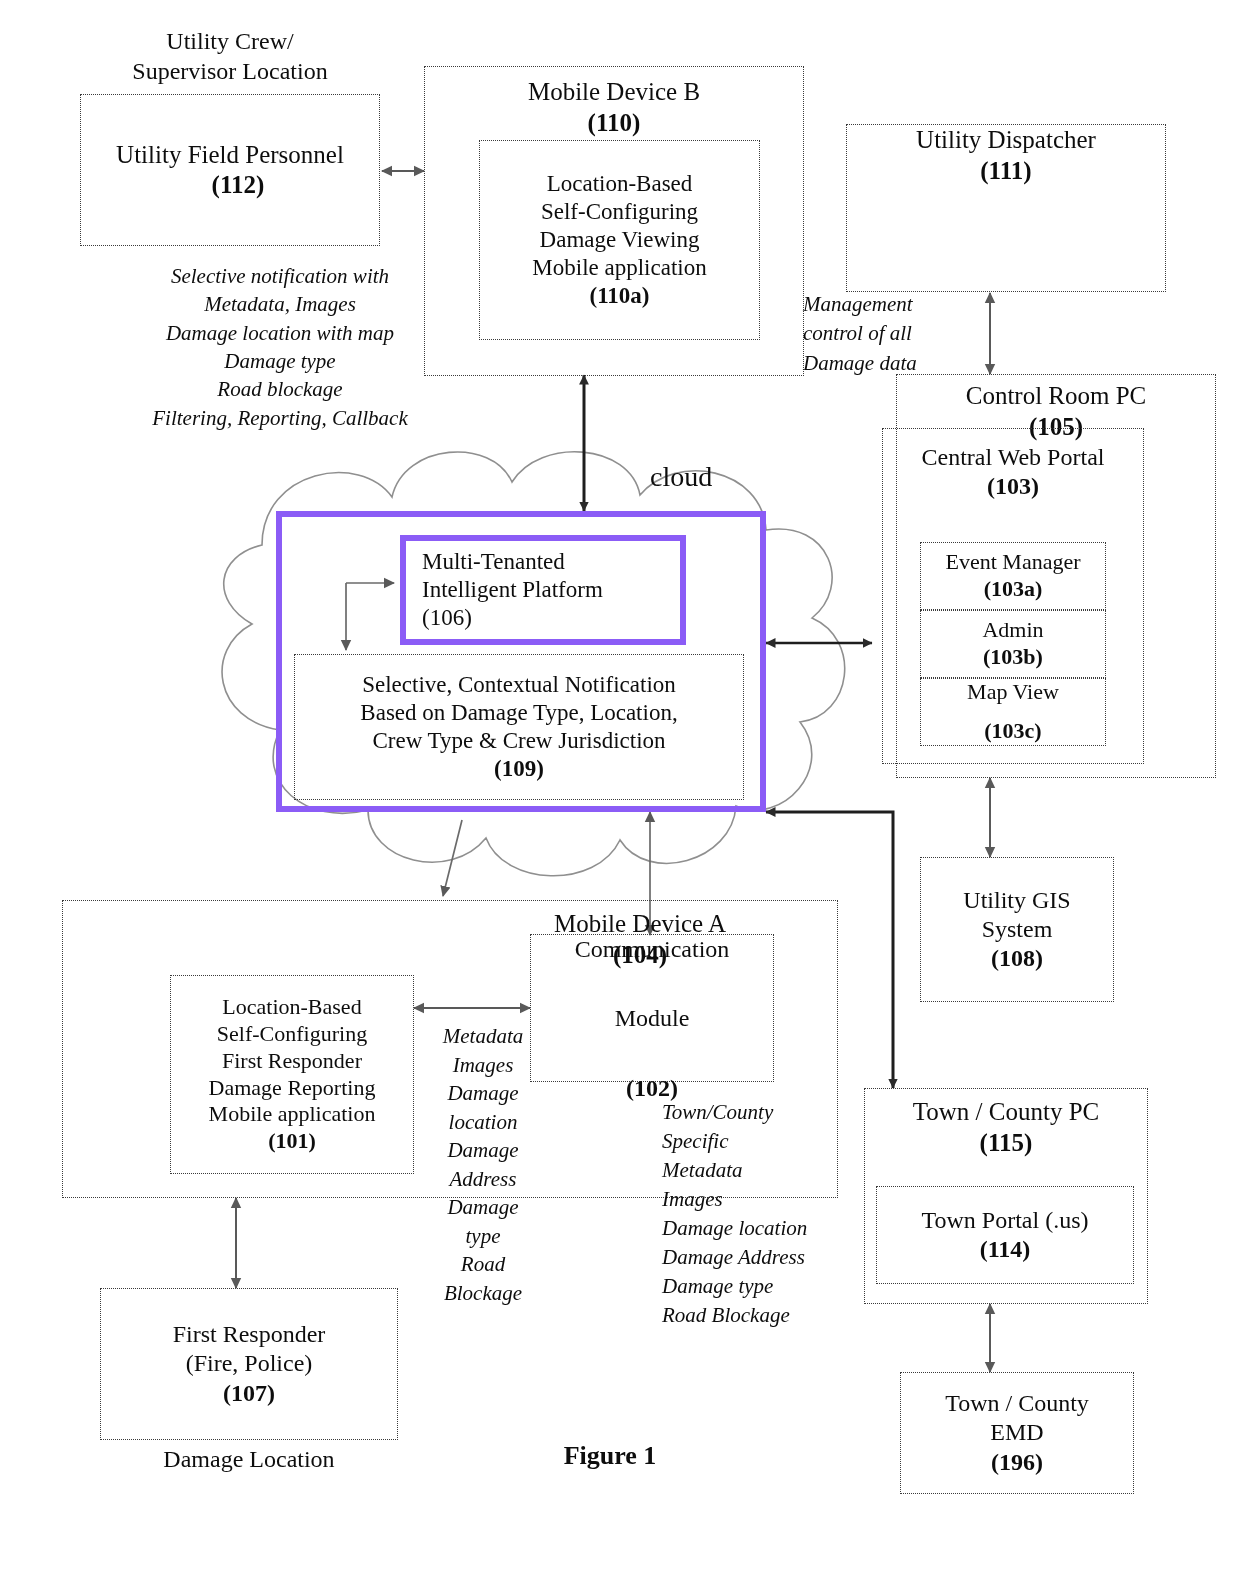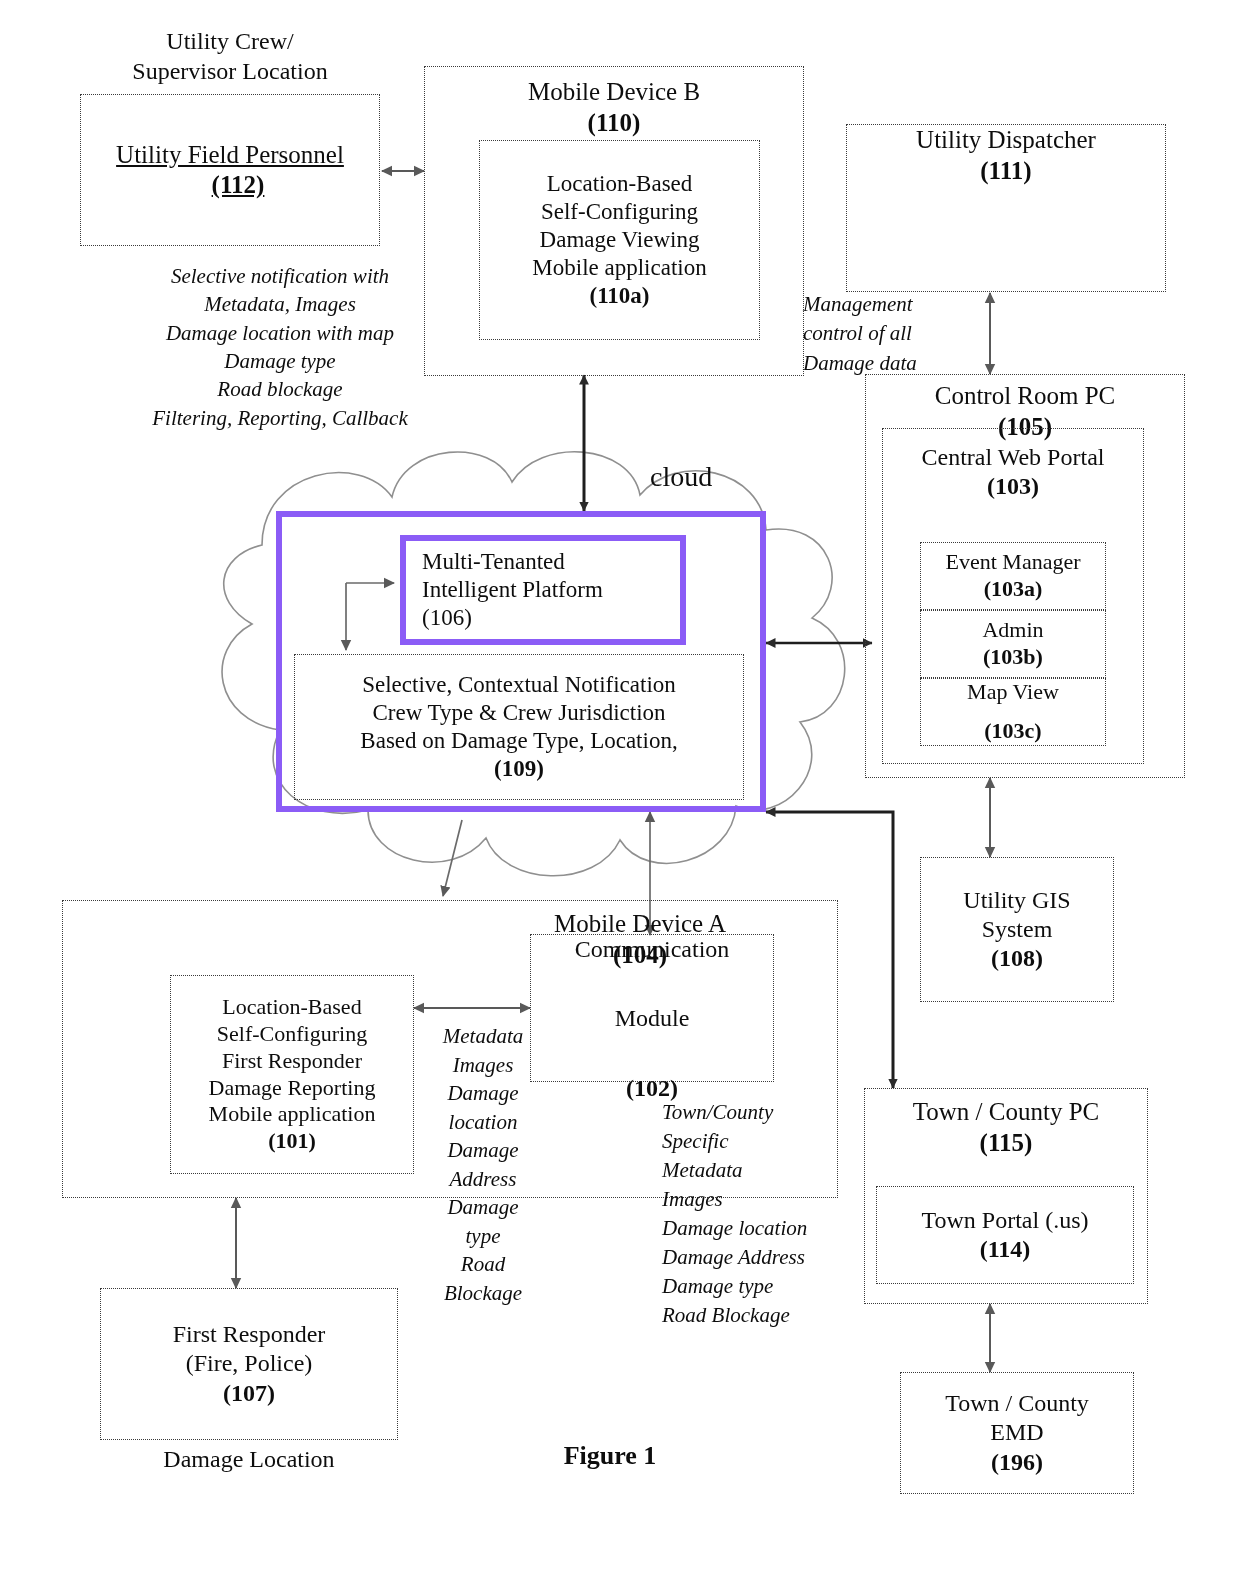--- a/index.html
+++ b/index.html
@@ -93,21 +93,21 @@
     <line x1="414" y1="1008" x2="530" y2="1008" stroke="#595959" stroke-width="2.2" marker-start="url(#ahBg)" marker-end="url(#ahFg)"></line>
 
     <line x1="236" y1="1198" x2="236" y2="1288" stroke="#595959" stroke-width="2" marker-start="url(#ahBg)" marker-end="url(#ahFg)"></line>
 
     <line x1="990" y1="1304" x2="990" y2="1372" stroke="#595959" stroke-width="2" marker-start="url(#ahBg)" marker-end="url(#ahFg)"></line>
   </svg>
 
   <div class="lbl" style="left:80px;top:26px;width:300px;font-size:24px;">Utility Crew/
 Supervisor Location</div>
 
-  <div class="box" style="left:80px;top:94px;width:300px;height:152px;justify-content:center;text-decoration:underline;">
+  <div class="box" style="left:80px;top:94px;width:300px;height:152px;justify-content:center;">
     <span class="ln" style="font-size:25px;">Utility Field Personnel</span>
     <span class="ln num" style="font-size:25px;margin-left:16px;">(112)</span>
   </div>
 
   <div class="lbl italic" style="left:105px;top:262px;width:350px;font-size:21px;line-height:1.35;">Selective notification with
 Metadata, Images
 Damage location with map
 Damage type
 Road blockage
 Filtering, Reporting, Callback</div>
@@ -127,21 +127,21 @@
 
   <div class="box" style="left:846px;top:124px;width:320px;height:168px;">
     <span class="ln" style="font-size:25px;">Utility Dispatcher</span>
     <span class="ln num" style="font-size:25px;">(111)</span>
   </div>
 
   <div class="lbl italic" style="left:803px;top:290px;width:160px;font-size:21px;line-height:1.4;text-align:left;">Management
 control of all
 Damage data</div>
 
-  <div class="box" style="left:865px;top:374px;width:320px;height:404px;justify-content:flex-start;padding-top:6px;">
+  <div class="box" style="left:896px;top:374px;width:320px;height:404px;justify-content:flex-start;padding-top:6px;">
     <span class="ln" style="font-size:25px;">Control Room PC</span>
     <span class="ln num" style="font-size:25px;">(105)</span>
   </div>
 
   <div class="box" style="left:882px;top:428px;width:262px;height:336px;justify-content:flex-start;padding-top:14px;">
     <span class="ln" style="font-size:24px;text-align:right;">Central Web Portal</span>
     <span class="ln num" style="font-size:24px;">(103)</span>
   </div>
 
   <div class="box" style="left:920px;top:542px;width:186px;height:68px;justify-content:center;">
@@ -164,22 +164,22 @@
   <div class="box solidbox" style="left:276px;top:511px;width:490px;height:301px;"></div>
 
   <div class="box solidbox" style="left:400px;top:535px;width:286px;height:110px;justify-content:center;align-items:flex-start;padding-left:16px;text-align:left;">
     <span class="ln" style="font-size:23px;">Multi-Tenanted</span>
     <span class="ln" style="font-size:23px;">Intelligent Platform</span>
     <span class="ln" style="font-size:23px;">(106)</span>
   </div>
 
   <div class="box" style="left:294px;top:654px;width:450px;height:146px;justify-content:center;">
     <span class="ln" style="font-size:23px;">Selective, Contextual  Notification</span>
+    <span class="ln" style="font-size:23px;">Based on Damage Type, Location,</span>
     <span class="ln" style="font-size:23px;">Crew Type &amp; Crew Jurisdiction</span>
-    <span class="ln" style="font-size:23px;">Based on Damage Type, Location,</span>
     <span class="ln num" style="font-size:23px;">(109)</span>
   </div>
 
   <div class="box" style="left:920px;top:857px;width:194px;height:145px;justify-content:center;">
     <span class="ln" style="font-size:24px;">Utility GIS</span>
     <span class="ln" style="font-size:24px;">System</span>
     <span class="ln num" style="font-size:24px;">(108)</span>
   </div>
 
   <div class="box" style="left:62px;top:900px;width:776px;height:298px;justify-content:flex-start;padding-top:8px;">

